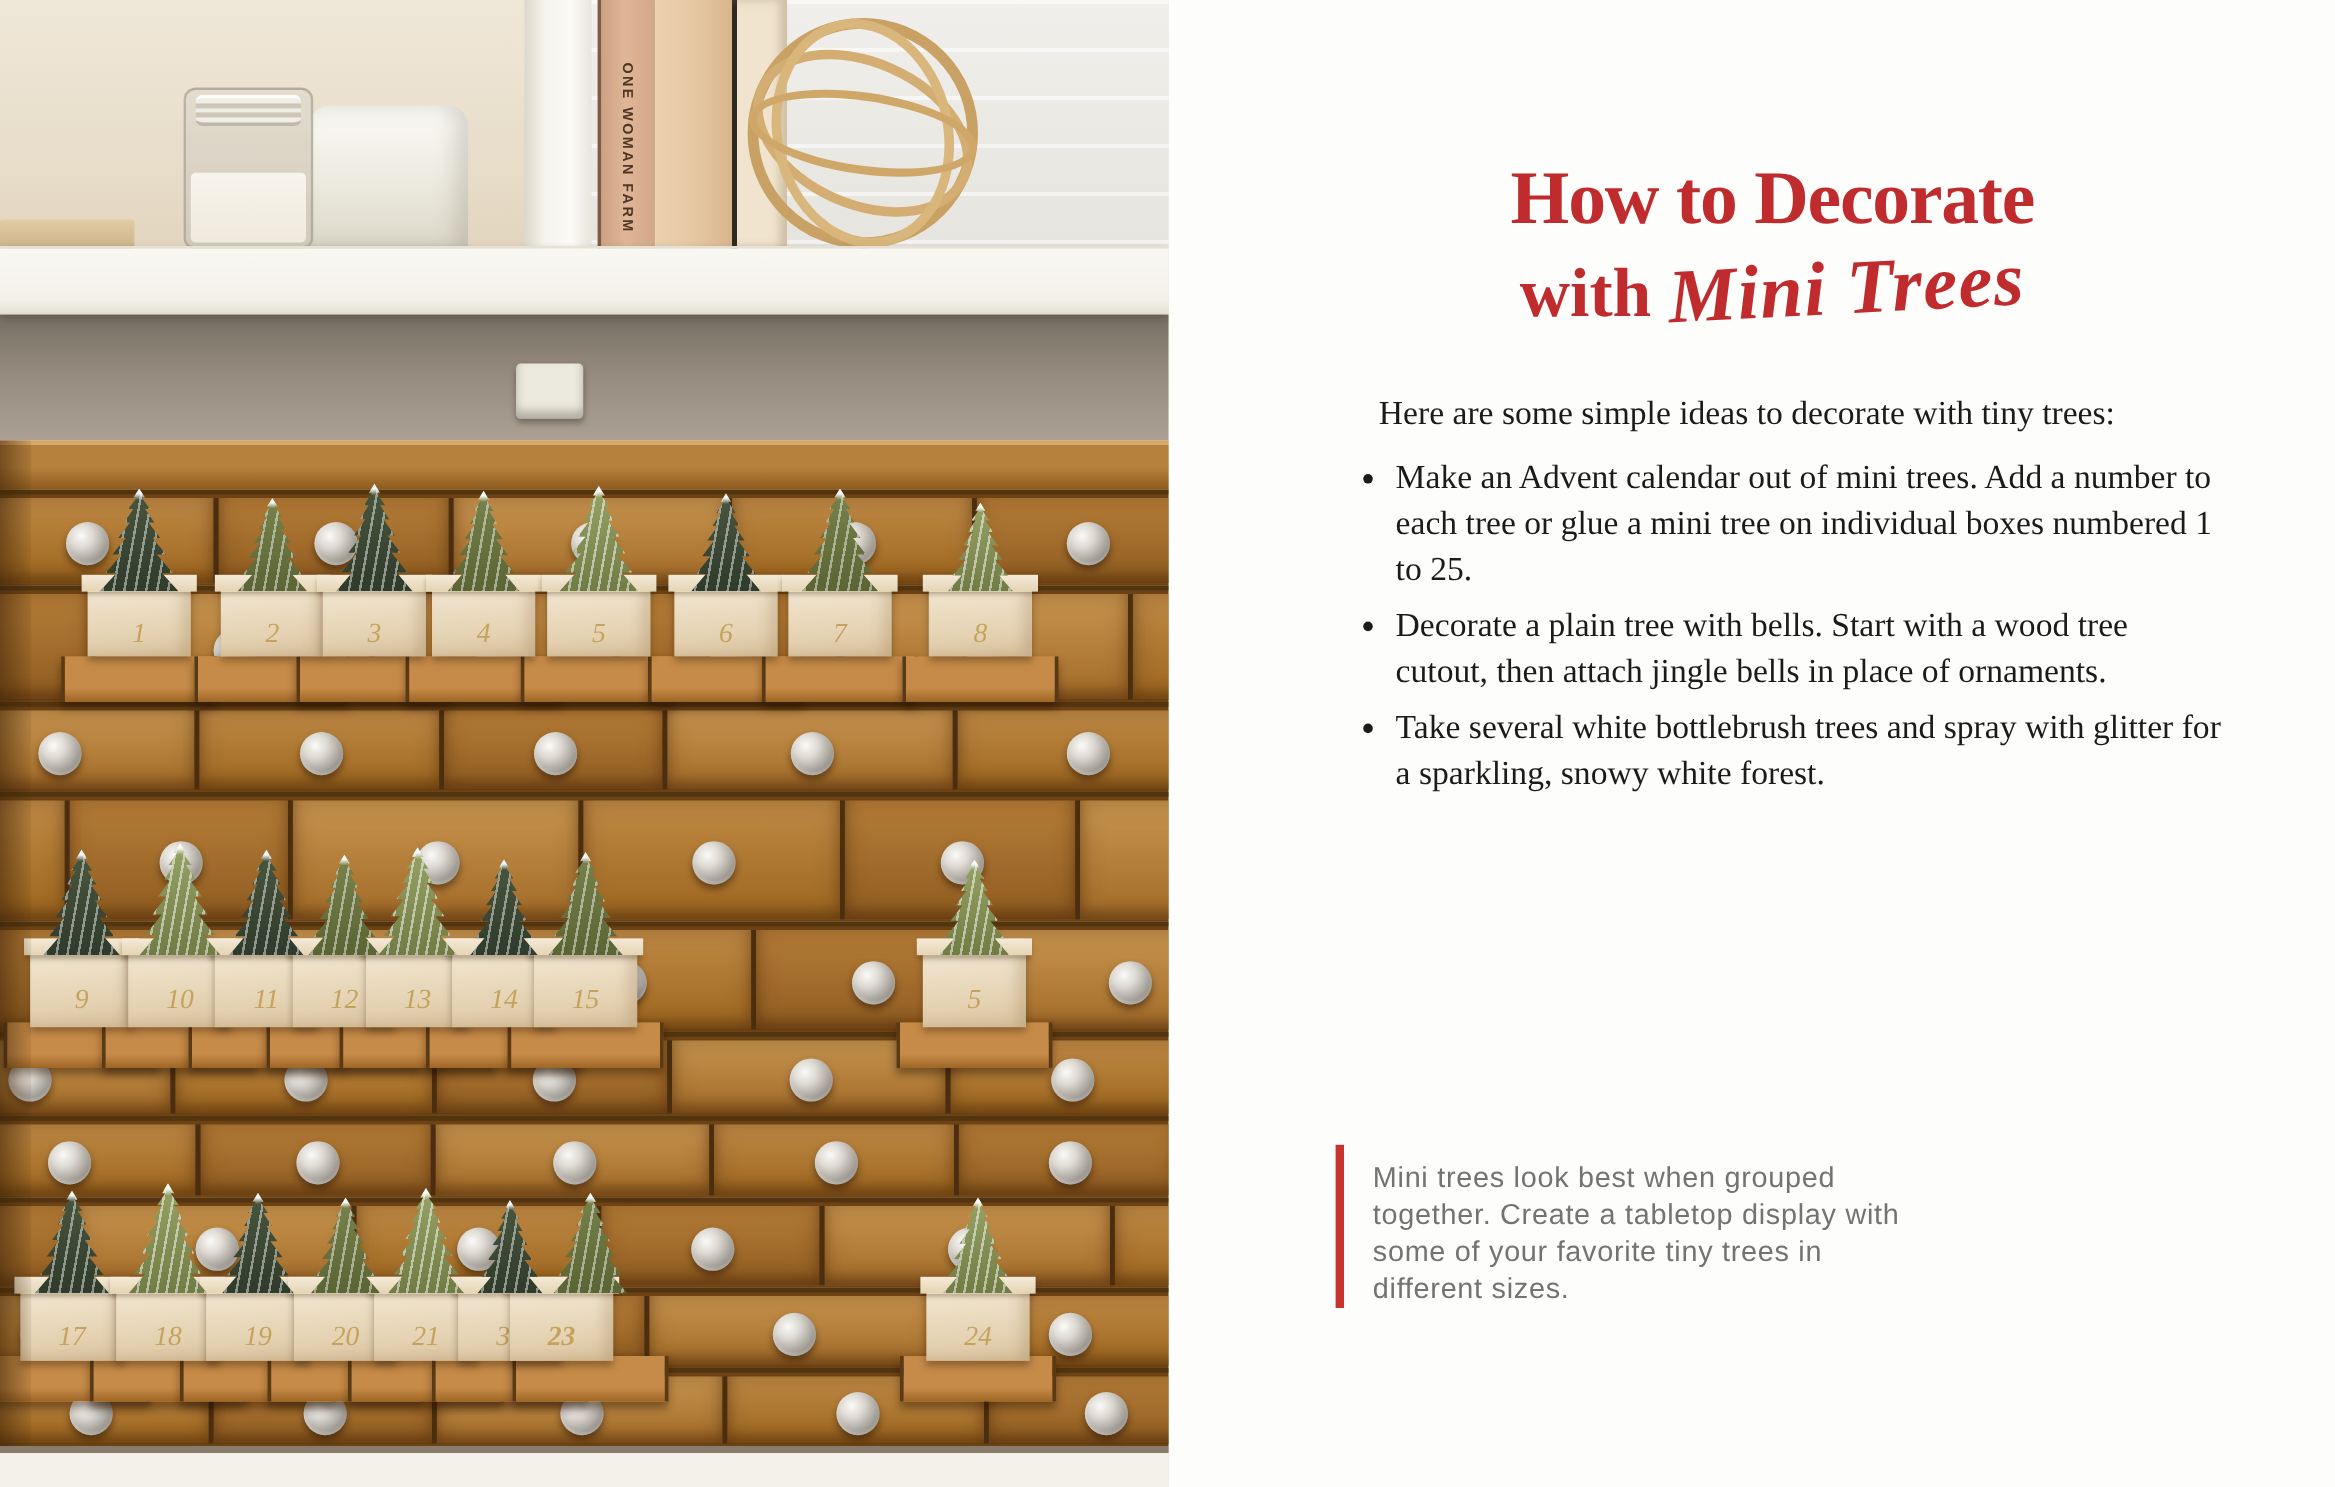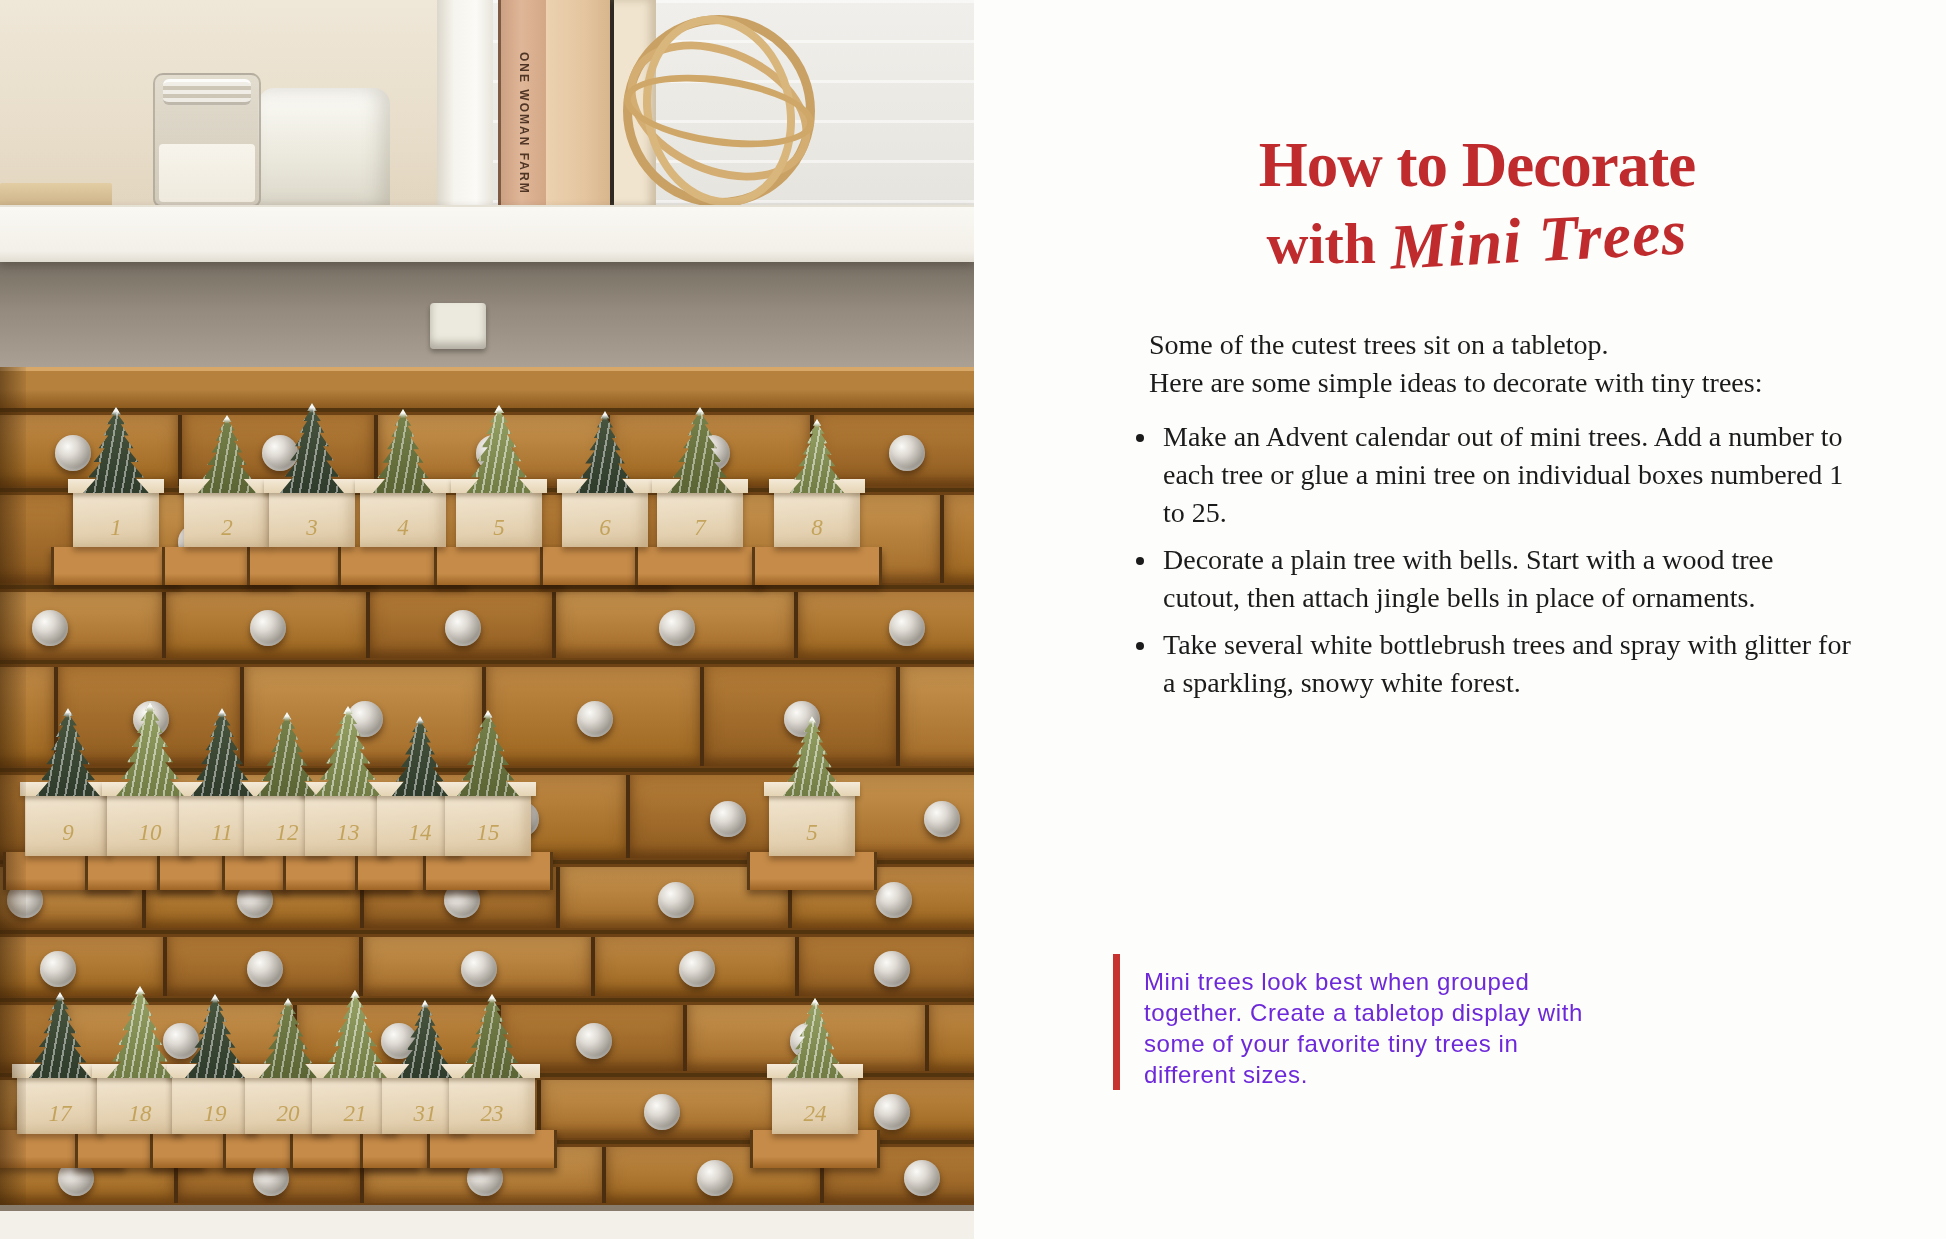--- a/index.html
+++ b/index.html
@@ -120,21 +120,21 @@
                   font-size:28px; line-height:38px; color:#1b1b1b; }
   .article-body p { text-indent:34px; }
   .idea-list { margin-top:16px; padding-left:44px; list-style:disc outside; }
   .idea-list li { margin-bottom:9px; padding-left:4px; }
 
   .expert-tip { position:absolute; left:139px; top:954px; width:500px;
                 border-left:7px solid #c7342f; padding-left:24px; }
   .expert-tip-label { font-family:"Liberation Sans",sans-serif; font-weight:bold; font-size:26px;
                 letter-spacing:2.5px; color:#c7342f; }
   .expert-tip-text { margin-top:12px; font-family:"Liberation Sans",sans-serif; font-size:24px;
-                line-height:31px; letter-spacing:.6px; color:#6d28d9; width:470px; }
+                line-height:31px; letter-spacing:.6px; color:#737373; width:470px; }
 
   .page-footer { position:absolute; right:101px; top:1160px; display:flex; align-items:center; }
   .footer-section { font-family:"Liberation Serif",serif; font-size:23px; letter-spacing:4.5px;
                     font-weight:bold; color:#222222; }
   .footer-diamond { color:#c7342f; font-size:19px; margin:0 18px 0 20px;
                     font-family:"DejaVu Sans",sans-serif; }
   .footer-num { font-family:"Liberation Serif",serif; font-size:28px; color:#1f1f1f; }
 </style>
 </head>
 <body>
@@ -468,21 +468,21 @@
           <div class="num">21</div>
         </div>
         <div class="tree tp2" style="left: 321px; top: 990px; width: 68px; height: 88px;"></div>
         <div class="ledge" style="left: 360px; width: 130px; top: 1130px;"></div>
         <div class="advent-box" style="left: 382px; top: 1072px; height: 62px;">
           <div class="lip"></div>
           <div class="num">31</div>
         </div>
         <div class="tree tp0" style="left: 396px; top: 1000px; width: 58px; height: 78px;"></div>
         <div class="ledge" style="left: 427px; width: 130px; top: 1130px;"></div>
-        <div class="advent-box" style="left: 449px; top: 1072px; height: 62px;">
+        <div class="advent-box" style="left: 425px; top: 1072px; height: 62px; font-weight: bold;">
           <div class="lip"></div>
           <div class="num">23</div>
         </div>
         <div class="tree tp1" style="left: 459px; top: 994px; width: 66px; height: 84px;"></div>
         <div class="ledge" style="left: 750px; width: 130px; top: 1130px;"></div>
         <div class="advent-box" style="left: 772px; top: 1072px; height: 62px;">
           <div class="lip"></div>
           <div class="num">24</div>
         </div>
         <div class="tree tp2" style="left: 784px; top: 998px; width: 62px; height: 80px;"></div>
@@ -493,21 +493,20 @@
   </div>
 
   <div id="right-page">
     <div class="title-block">
       <div class="title-line1">How to Decorate</div>
       <div class="title-line2"><span>with</span><span class="title-script">Mini Trees</span></div>
     </div>
 
     <div class="article-body">
       <div id="paragraphs">
-          <p>Some of the cutest trees sit on a tabletop.</p>
           <p>Here are some simple ideas to decorate with tiny trees:</p>
         </div>
       <ul class="idea-list" id="idea-list">
           <li>Make an Advent calendar out of mini trees. Add a number to each tree or glue a mini tree on individual boxes numbered 1 to 25.</li>
           <li>Decorate a plain tree with bells. Start with a wood tree cutout, then attach jingle bells in place of ornaments.</li>
           <li>Take several white bottlebrush trees and spray with glitter for a sparkling, snowy white forest.</li>
         </ul>
     </div>
 
     <div class="expert-tip">

